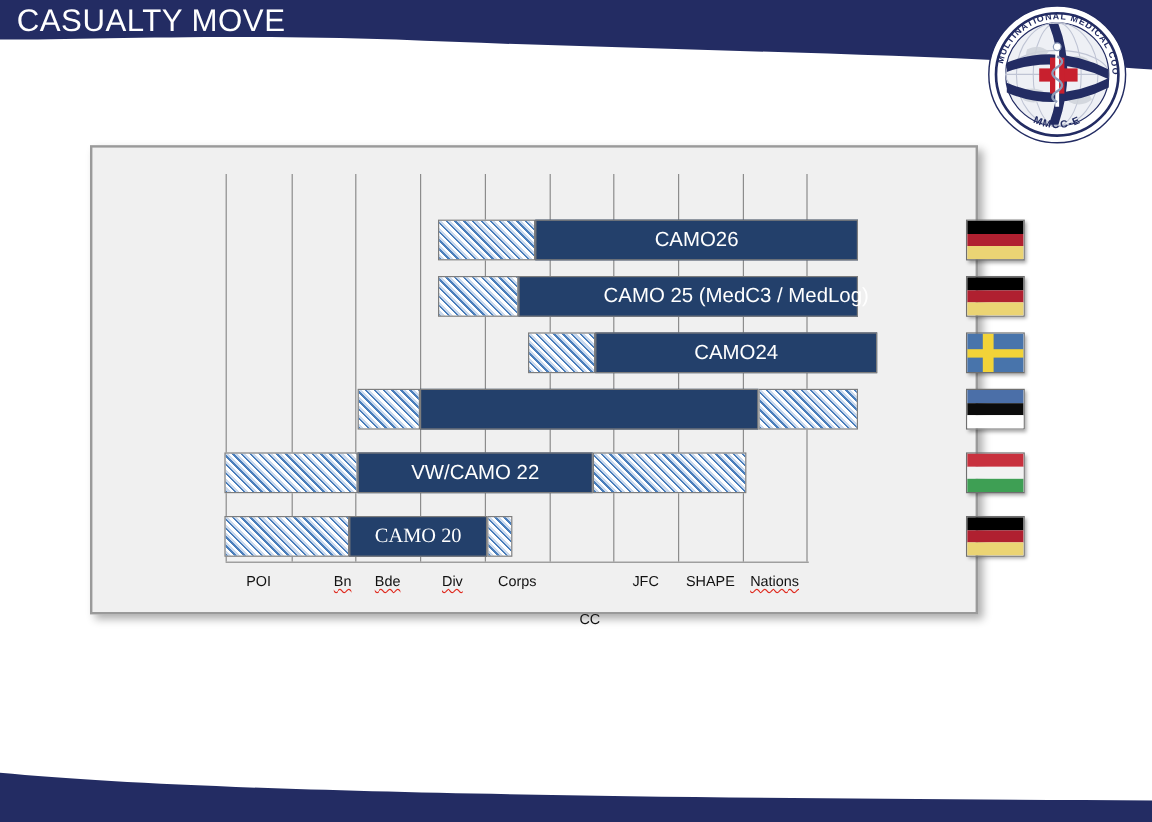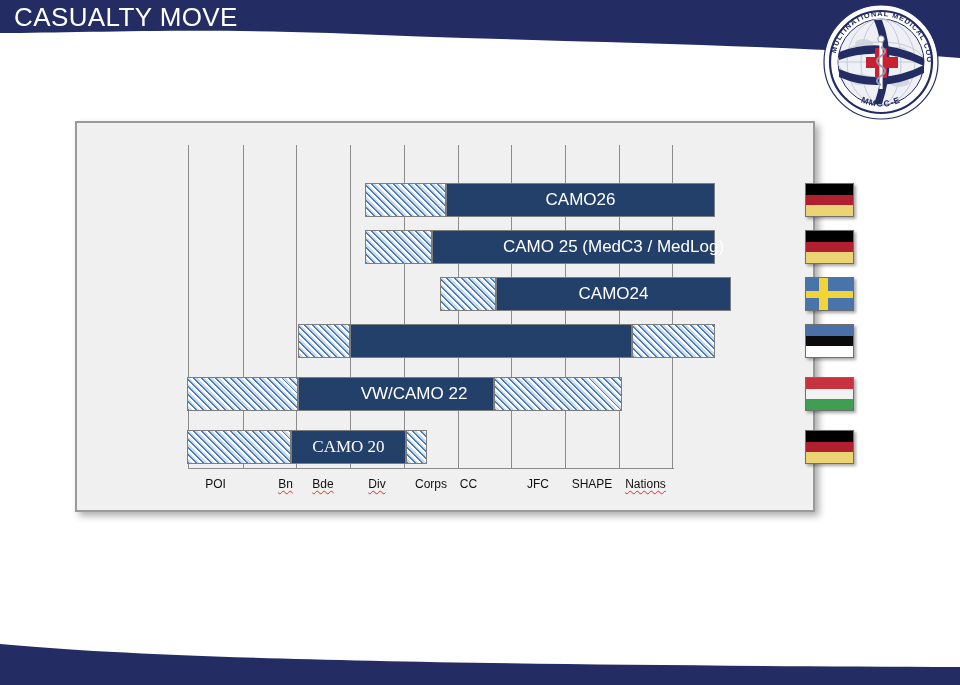--- a/index.html
+++ b/index.html
@@ -250,34 +250,34 @@
       </div>
       <div class="bar-row" style="left: 0px; top: 201px; width: 736px;">
         <div class="seg hatch" style="left: 221px; width: 52px;"></div>
         <div class="seg solid" style="left: 273px; width: 282px;"></div>
         <div class="seg hatch" style="left: 555px; width: 83px;"></div>
       </div>
       <div class="bar-row" style="left: 0px; top: 254px; width: 736px;">
         <div class="seg hatch" style="left: 110px; width: 111px;"></div>
         <div class="seg solid" style="left: 221px; width: 196px;"></div>
         <div class="seg hatch" style="left: 417px; width: 128px;"></div>
-        <div class="bar-label" style="left: 221px; width: 232px;">VW/CAMO 22</div>
+        <div class="bar-label" style="left: 221px; width: 196px;">VW/CAMO 22</div>
       </div>
       <div class="bar-row" style="left: 0px; top: 307px; width: 736px;">
         <div class="seg hatch" style="left: 110px; width: 104px;"></div>
         <div class="seg solid" style="left: 214px; width: 115px;"></div>
         <div class="seg hatch" style="left: 329px; width: 21px;"></div>
         <div class="bar-label" style="left: 214px; width: 115px; font-family: Liberation Serif, serif;">CAMO 20</div>
       </div>
       <div class="axis-label" style="left: 111px; width: 55px;">POI</div>
       <div class="axis-label misspelled" style="left: 182px; width: 53px; text-align: center;">Bn</div>
       <div class="axis-label misspelled" style="left: 219px; width: 54px;">Bde</div>
       <div class="axis-label misspelled" style="left: 273px; width: 54px;">Div</div>
       <div class="axis-label" style="left: 327px; width: 54px;">Corps</div>
-      <div class="axis-label" style="left: 365px; width: 53px;">CC</div>
+      <div class="axis-label" style="left: 388px; width: 53px; margin-top: 32px;">CC</div>
       <div class="axis-label" style="left: 434px; width: 54px;">JFC</div>
       <div class="axis-label" style="left: 488px; width: 54px;">SHAPE</div>
       <div class="axis-label misspelled" style="left: 542px; width: 53px;">Nations</div>
     </div>
 <div class="flag" title="Germany" style="top: 60px;">
       <div class="stripe-h" style="background:#000000"></div>
       <div class="stripe-h" style="background:#B02030"></div>
       <div class="stripe-h" style="background:#EBD474"></div>
     </div>
     <div class="flag" title="Germany" style="top: 107px;">

